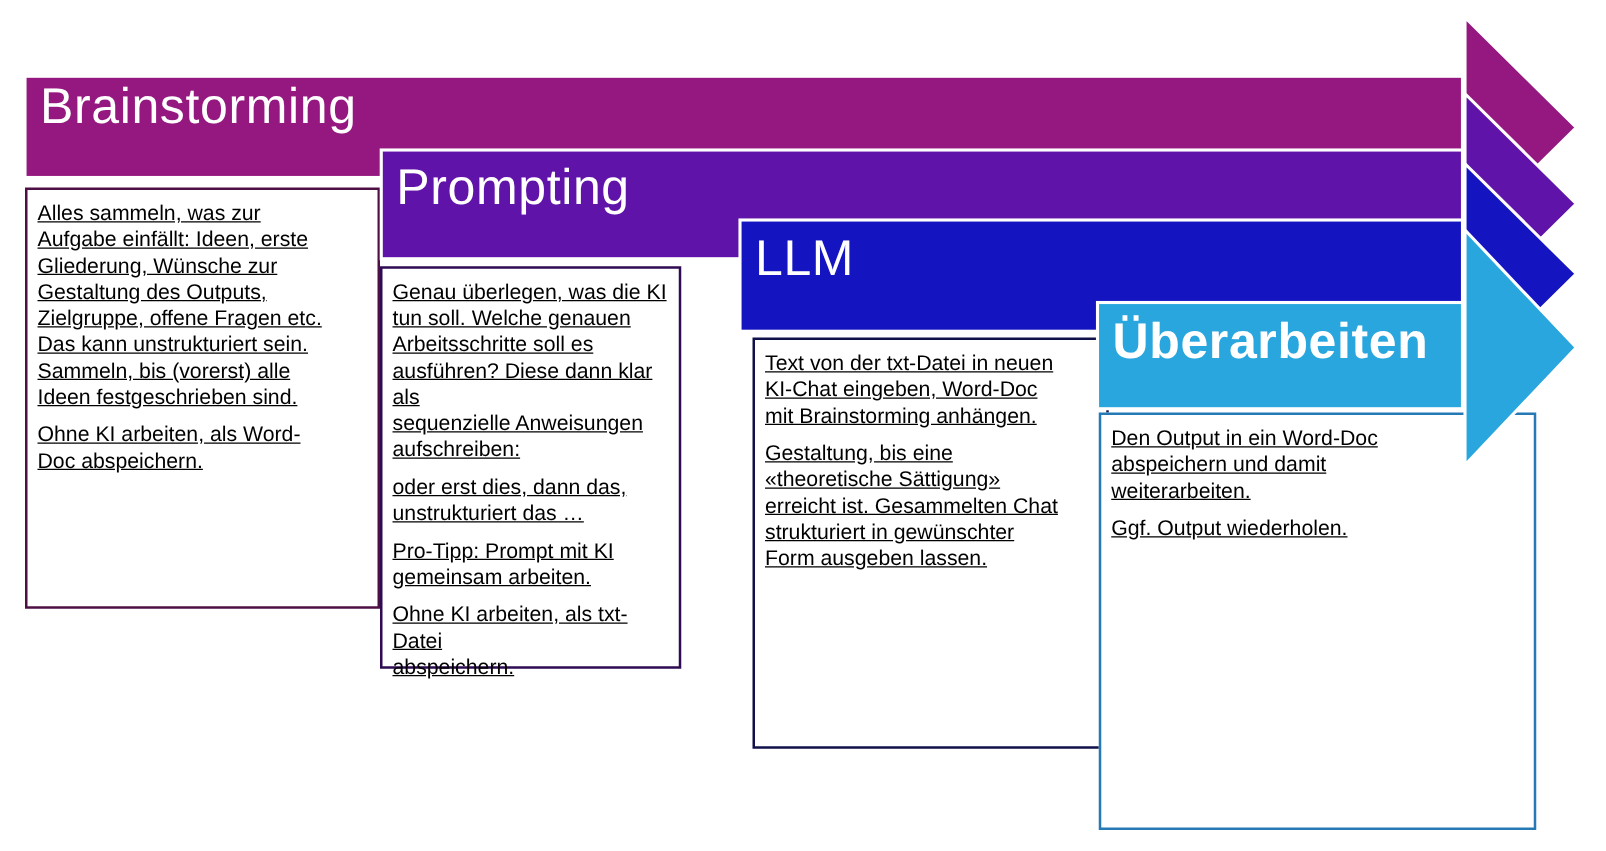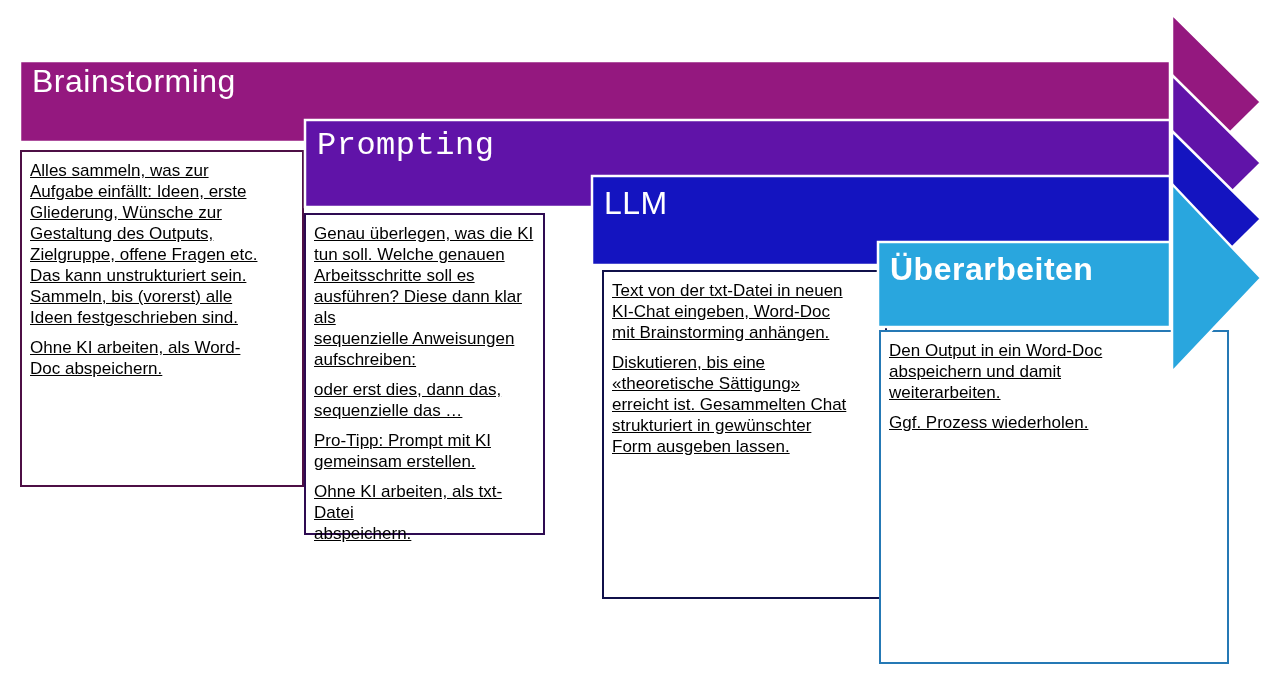--- a/index.html
+++ b/index.html
@@ -27,27 +27,27 @@
   .fill-b1 { fill: var(--banner1); }
   .fill-b2 { fill: var(--banner2); }
   .fill-b3 { fill: var(--banner3); }
   .fill-b4 { fill: var(--banner4); }
 
   
   .banner-title {
     position: absolute;
     z-index: 3;
     color: var(--title_text);
-    font-size: 32px;
+    font-size: 40px;
     line-height: 1;
     white-space: nowrap;
     letter-spacing: 0.5px;
   }
   .t1 { left: 32px;  top: 65px;  }
-  .t2 { left: 317px; top: 130px; font-family: Liberation Mono, monospace; }
+  .t2 { left: 317px; top: 130px; }
   .t3 { left: 604px; top: 187px; text-align: right; }
   .t4 { left: 890px; top: 253px; font-weight: bold; }
 
   
   .note-box {
     position: absolute;
     z-index: 1;
     box-sizing: border-box;
     background: #ffffff;
     padding: 6px 8px;
@@ -86,43 +86,43 @@
   </div>
 
   <div class="note-box box2">
     <p>Genau überlegen, was die KI
 tun soll. Welche genauen
 Arbeitsschritte soll es
 ausführen? Diese dann klar als
 sequenzielle Anweisungen
 aufschreiben:</p>
     <p>oder erst dies, dann das,
-sequenzielle das …</p>
+unstrukturiert das …</p>
     <p>Pro-Tipp: Prompt mit KI
-gemeinsam erstellen.</p>
+gemeinsam arbeiten.</p>
     <p>Ohne KI arbeiten, als txt-Datei
 abspeichern.</p>
   </div>
 
   <div class="note-box box3">
     <p>Text von der txt-Datei in neuen
 KI-Chat eingeben, Word-Doc
 mit Brainstorming anhängen.</p>
-    <p>Diskutieren, bis eine
+    <p>Gestaltung, bis eine
 «theoretische Sättigung»
 erreicht ist. Gesammelten Chat
 strukturiert in gewünschter
 Form ausgeben lassen.</p>
   </div>
 
   <div class="note-box box4">
     <p>Den Output in ein Word-Doc
 abspeichern und damit
 weiterarbeiten.</p>
-    <p>Ggf. Prozess wiederholen.</p>
+    <p>Ggf. Output wiederholen.</p>
   </div>
 
   <svg class="arrows-svg" viewBox="0 0 1285 681" xmlns="http://www.w3.org/2000/svg" aria-hidden="true">
 
     <polygon class="fill-b1" points="1172,14 1261,102 1172,190" fill="#94187F"></polygon>
     <rect class="fill-b1" x="20" y="61" width="1150" height="81" fill="#94187F"></rect>
 
     <polygon class="fill-b2" points="1172,75 1261,163 1172,251" fill="#6013A8"></polygon>
     <rect class="fill-b2" x="305" y="120" width="865" height="87" fill="#6013A8"></rect>
 

